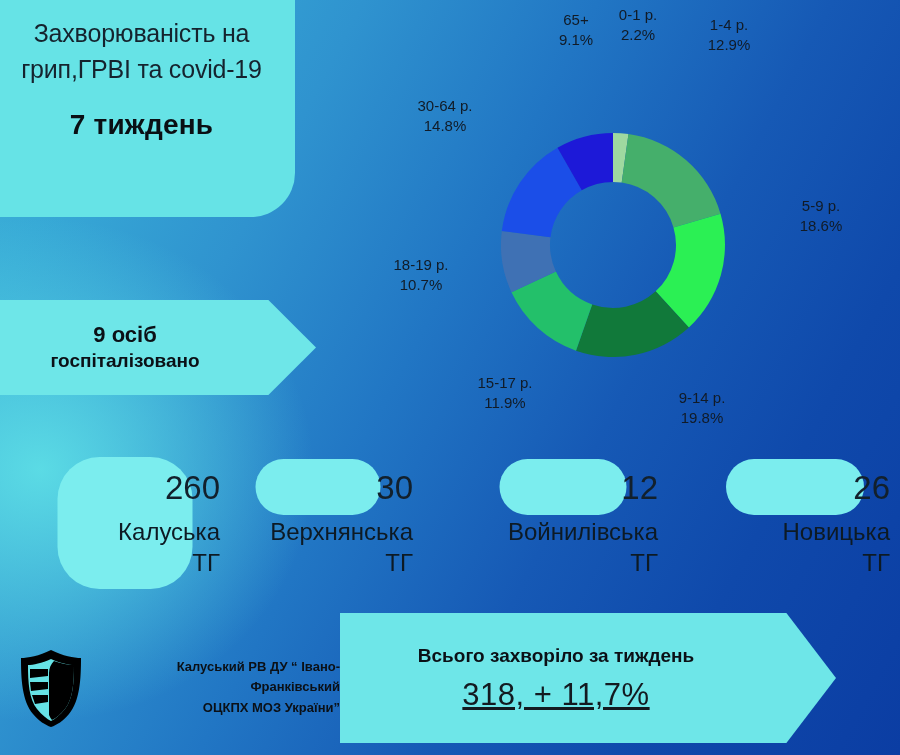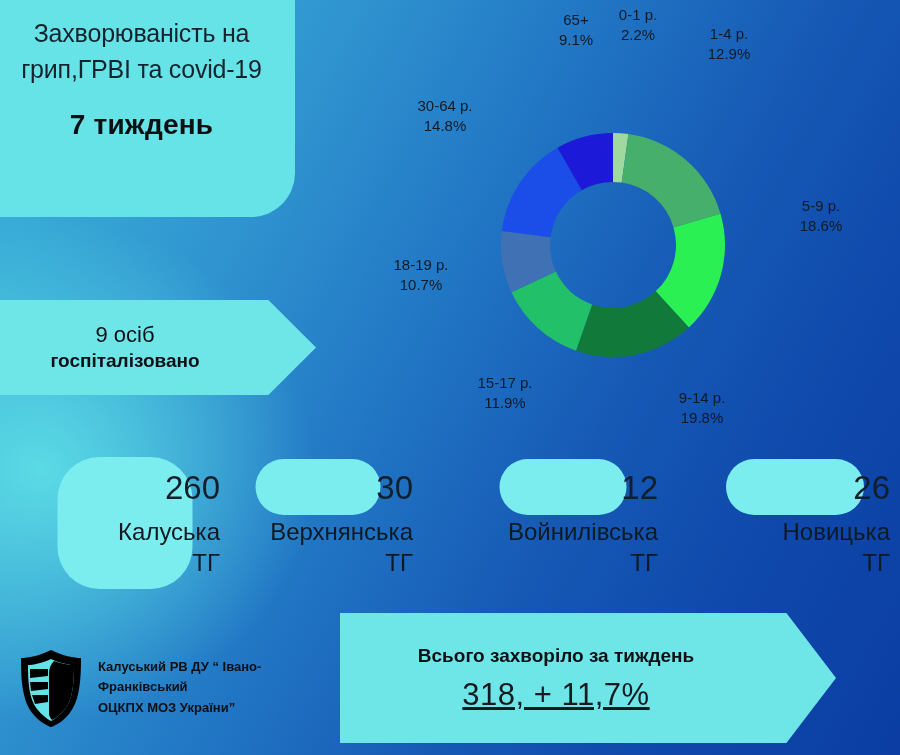--- a/index.html
+++ b/index.html
@@ -81,21 +81,21 @@
     left: -24px;
     top: 300px;
     width: 340px;
     height: 95px;
     clip-path: polygon(0 0, 86% 0, 100% 50%, 86% 100%, 0 100%);
     padding-right: 42px;
   }
   .hosp-num {
     color: #0b1016;
     font-size: 22px;
-    font-weight: 400;
+    font-weight: 700;
     line-height: 1.25;
   }
   .hosp-label {
     color: #0b1016;
     font-size: 19px;
     font-weight: 700;
     line-height: 1.3;
   }
 
   .arrow-total {
@@ -214,21 +214,21 @@
     height: 78px;
     margin-left: 18px;
     flex: 0 0 auto;
   }
   .org-text {
     margin-left: 14px;
     color: #0b1016;
     font-size: 13px;
     font-weight: 700;
     line-height: 1.55;
-    text-align: left;
+    text-align: right;
     white-space: pre-line;
   }
 </style>
 </head>
 <body>
 
 <div id="poster">
 
   <div class="title-card">
     <div class="title-main">Захворюваність на грип,ГРВІ та covid-19</div>
@@ -258,21 +258,21 @@
 
   <div class="chart-labels">
     <div class="chart-label" style="left:536px; top:10px; width:80px;">
       <span>65+</span>
       <span class="pct">9.1%</span>
     </div>
     <div class="chart-label" style="left:594px; top:5px; width:88px;">
       <span>0-1 р.</span>
       <span class="pct">2.2%</span>
     </div>
-    <div class="chart-label" style="left:678px; top:24px; width:102px;">
+    <div class="chart-label" style="left:678px; top:15px; width:102px;">
       <span>1-4 р.</span>
       <span class="pct">12.9%</span>
     </div>
     <div class="chart-label" style="left:770px; top:196px; width:102px;">
       <span>5-9 р.</span>
       <span class="pct">18.6%</span>
     </div>
     <div class="chart-label" style="left:648px; top:388px; width:108px;">
       <span>9-14 р.</span>
       <span class="pct">19.8%</span>

